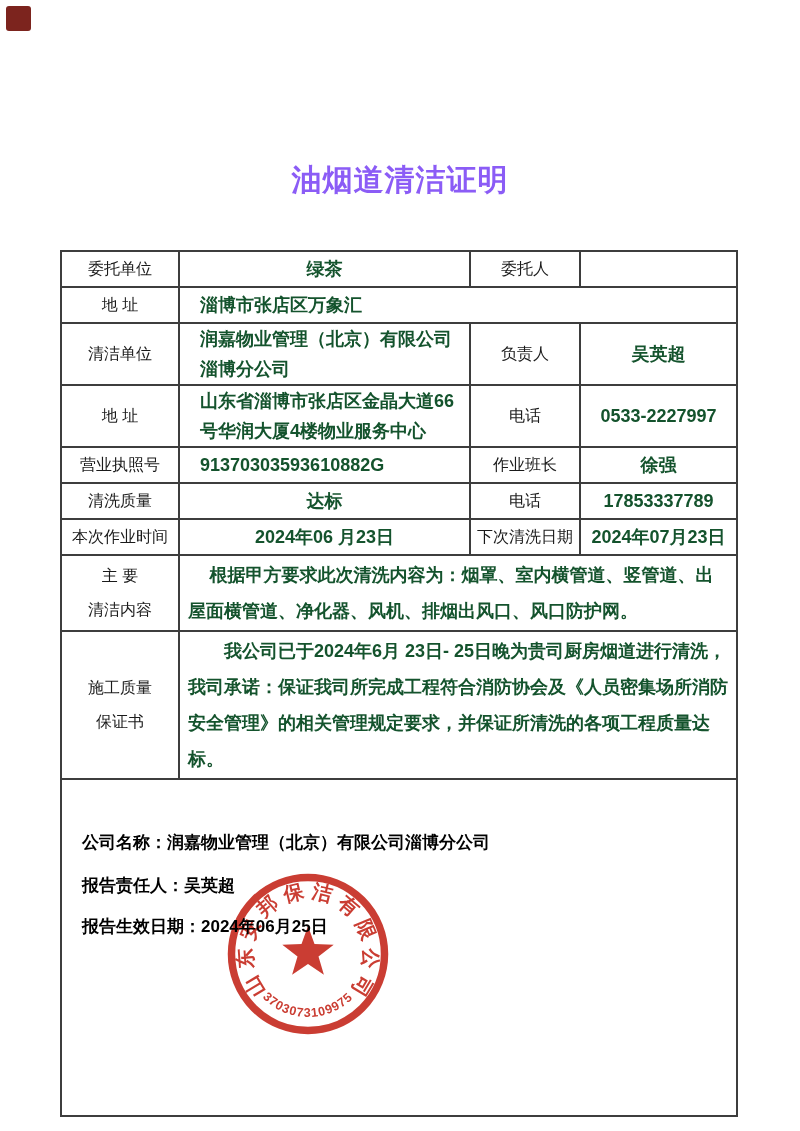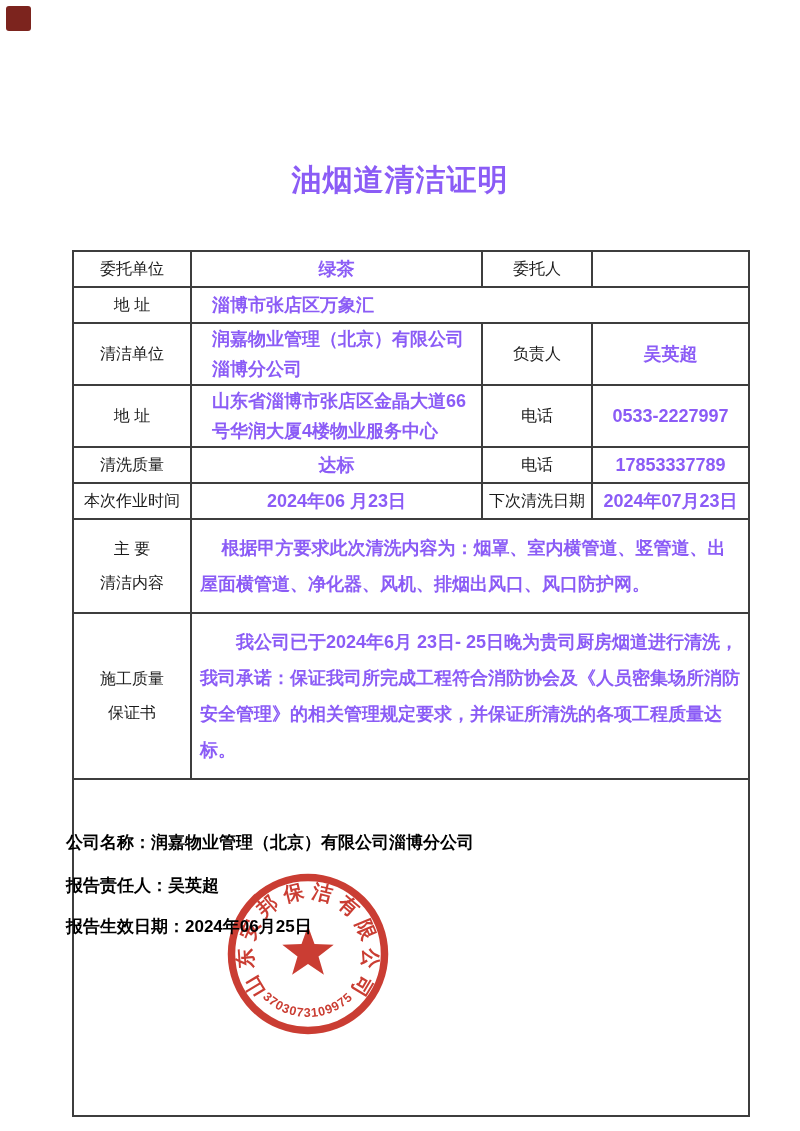--- a/index.html
+++ b/index.html
@@ -16,48 +16,48 @@
     background: #7c241e; border-radius: 3px;
   }
 
   .title {
     position: absolute; left: 0; top: 160px; width: 800px;
     text-align: center; font-size: 30px; font-weight: bold; color: #8b5cf6;
     letter-spacing: 1px;
   }
 
   table.cert-table {
-    position: absolute; left: 72px; top: 250px; width: 676px;
+    position: absolute; left: 60px; top: 250px; width: 676px;
     border-collapse: collapse; table-layout: fixed;
   }
   .cert-table th, .cert-table td {
     border: 2px solid #3d3d3d;
-    color: #8b5cf6;
+    color: #14532d;
     vertical-align: middle;
   }
   .cert-table th {
     font-weight: normal; font-size: 16px; color: #1a1a1a;
     text-align: center; white-space: pre-line; line-height: 34px;
   }
   .cert-table td.v { font-weight: bold; font-size: 18px; }
   .c { text-align: center; }
   .l { text-align: left; padding-left: 20px; }
   td.wrap { line-height: 30px; }
-  td.para { line-height: 36px; padding: 10px 8px; font-size: 17.5px; }
+  td.para { line-height: 36px; padding: 1px 8px; font-size: 17.5px; }
   td.indent1 { text-indent: 1.2em; }
   td.indent2 { text-indent: 2em; }
 
   .r1 { height: 35px; } .r2 { height: 35px; } .r3 { height: 62px; }
   .r4 { height: 61px; } .r5 { height: 34px; } .r6 { height: 33px; margin-left: 16px; }
   .r7 { height: 34px; margin-left: 40px; } .r8 { height: 63px; } .r9 { height: 110px; }
   .r10 { height: 337px; }
   .bigcell { vertical-align: top; }
 
   .footer-line {
-    position: absolute; left: 66px;
+    position: absolute; left: 82px;
     font-size: 17px; font-weight: bold; color: #000; white-space: nowrap;
   }
   .fl1 { top: 831px; } .fl2 { top: 874px; } .fl3 { top: 915px; }
 
   svg.stamp {
     position: absolute; left: 0; top: 0; width: 800px; height: 1131px;
     mix-blend-mode: multiply; opacity: 0.9; pointer-events: none;
   }
   .stamp-ring-text { font-family: "Liberation Sans", "DejaVu Sans", sans-serif; font-weight: bold; }
 </style>
@@ -92,20 +92,26 @@
       <th>清洁单位</th>
       <td class="v l wrap">润嘉物业管理（北京）有限公司淄博分公司</td>
       <th>负责人</th>
       <td class="v c">吴英超</td>
     </tr>
     <tr class="r4">
       <th>地 址</th>
       <td class="v l wrap">山东省淄博市张店区金晶大道66号华润大厦4楼物业服务中心</td>
       <th>电话</th>
       <td class="v c">0533-2227997</td>
+    </tr>
+    <tr class="r5">
+      <th>营业执照号</th>
+      <td class="v l">91370303593610882G</td>
+      <th>作业班长</th>
+      <td class="v c">徐强</td>
     </tr>
     <tr class="r6">
       <th>清洗质量</th>
       <td class="v c">达标</td>
       <th>电话</th>
       <td class="v c">17853337789</td>
     </tr>
     <tr class="r7">
       <th>本次作业时间</th>
       <td class="v c">2024年06 月23日</td>

